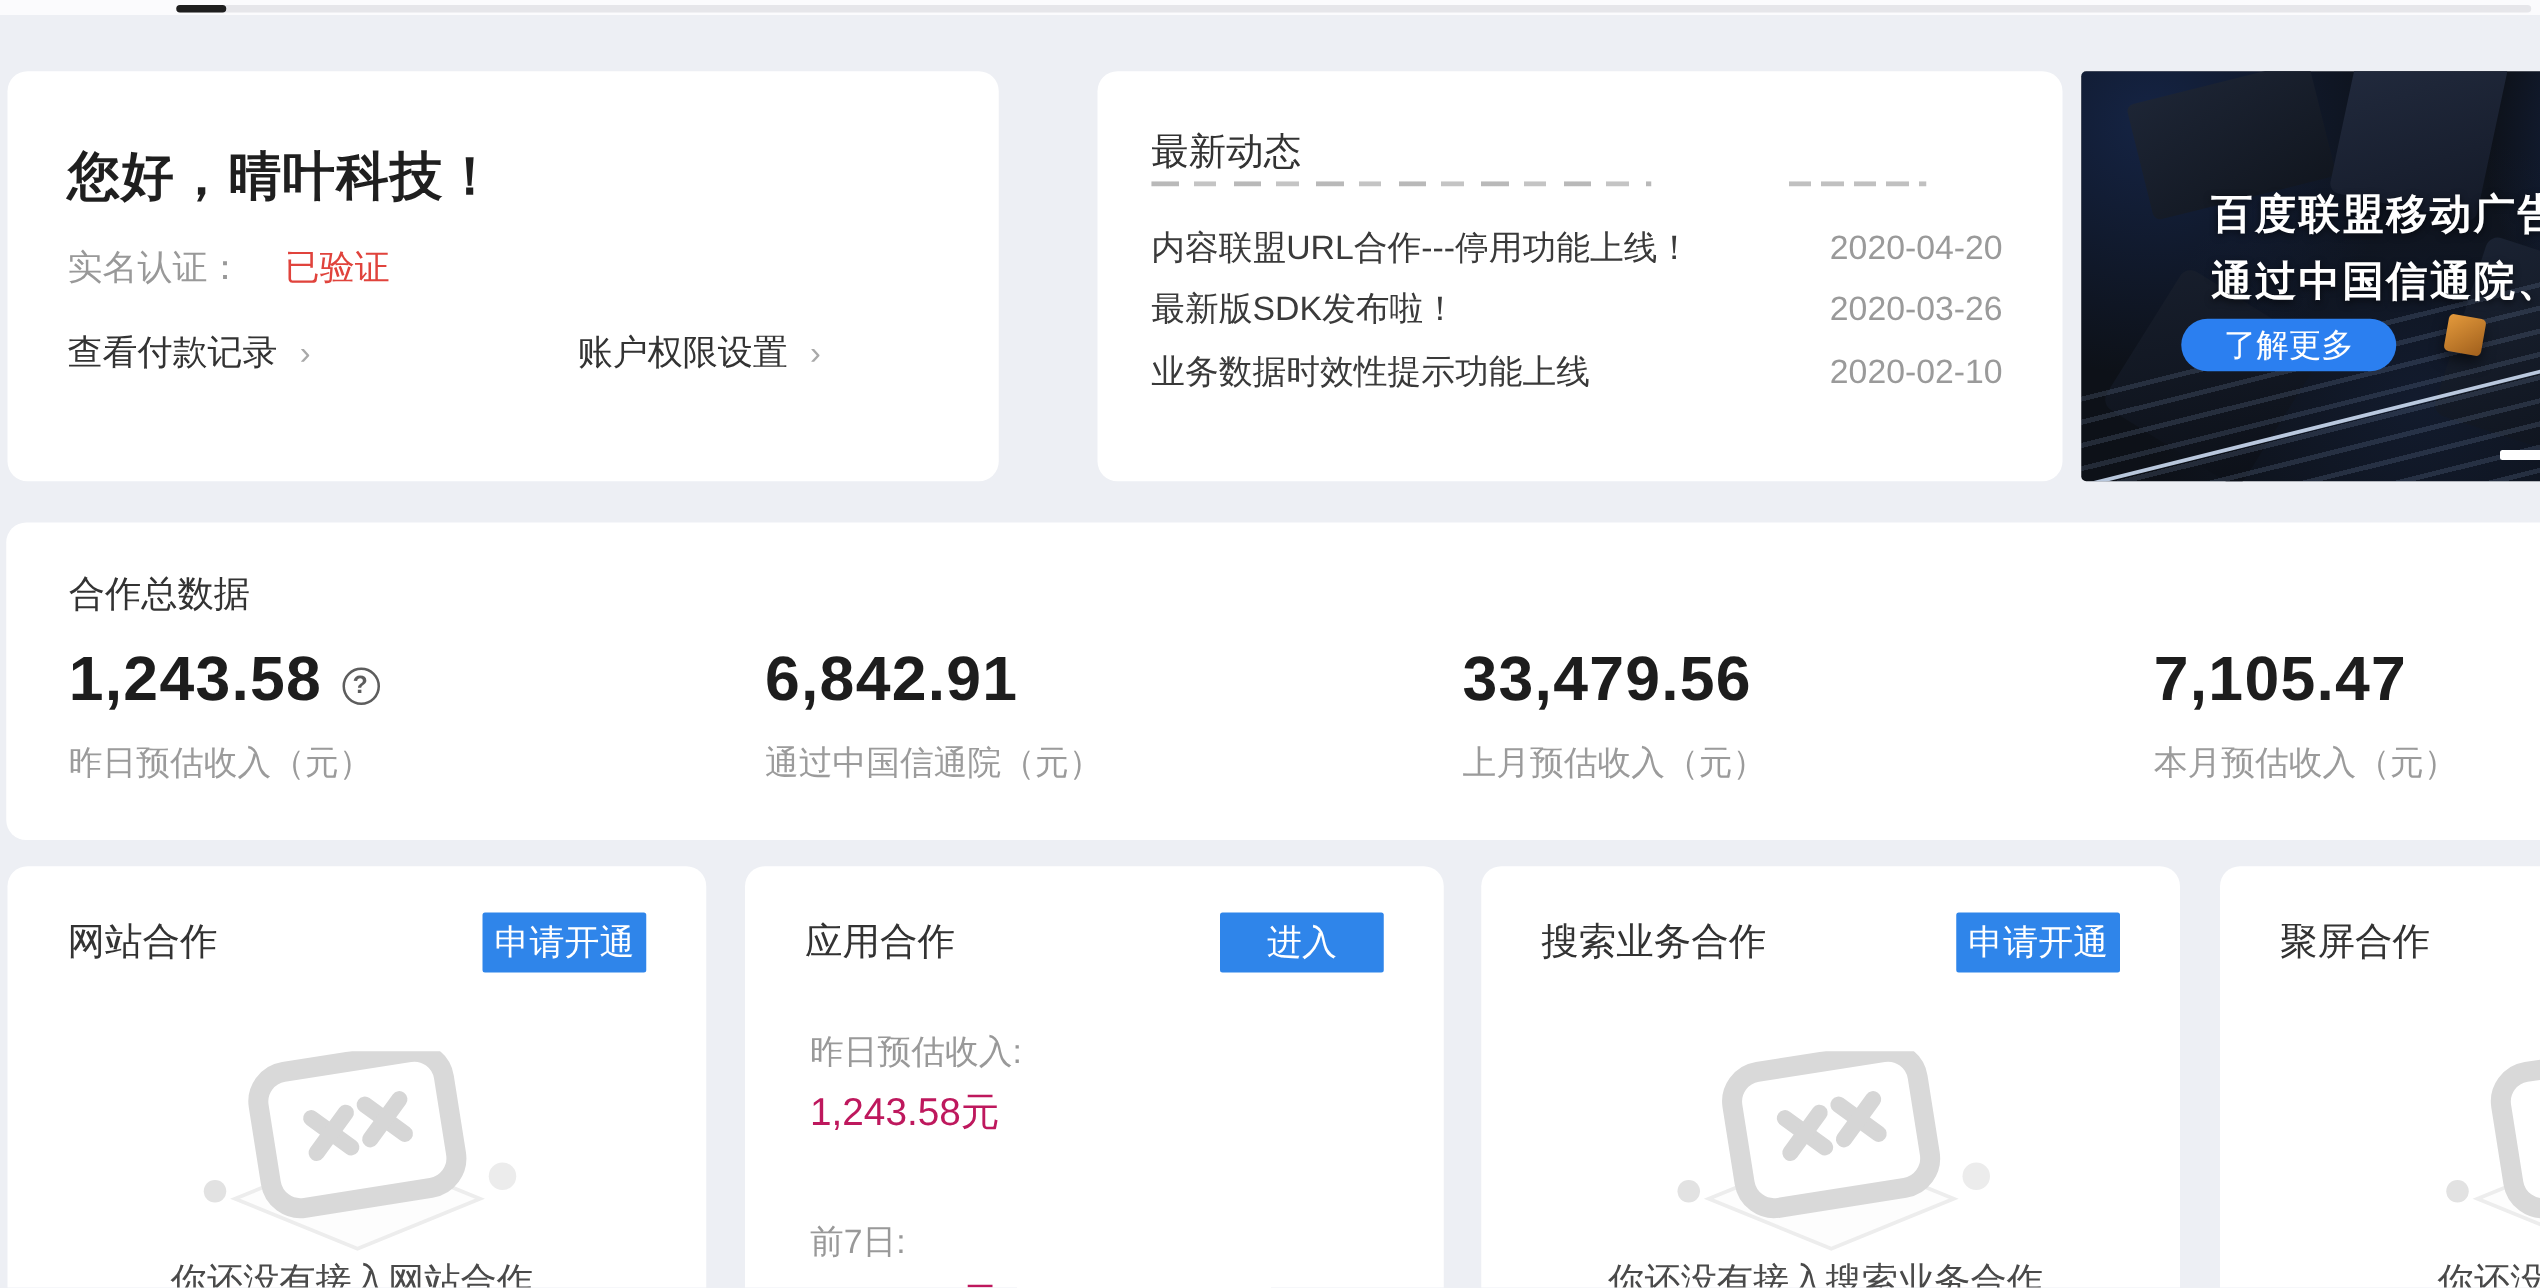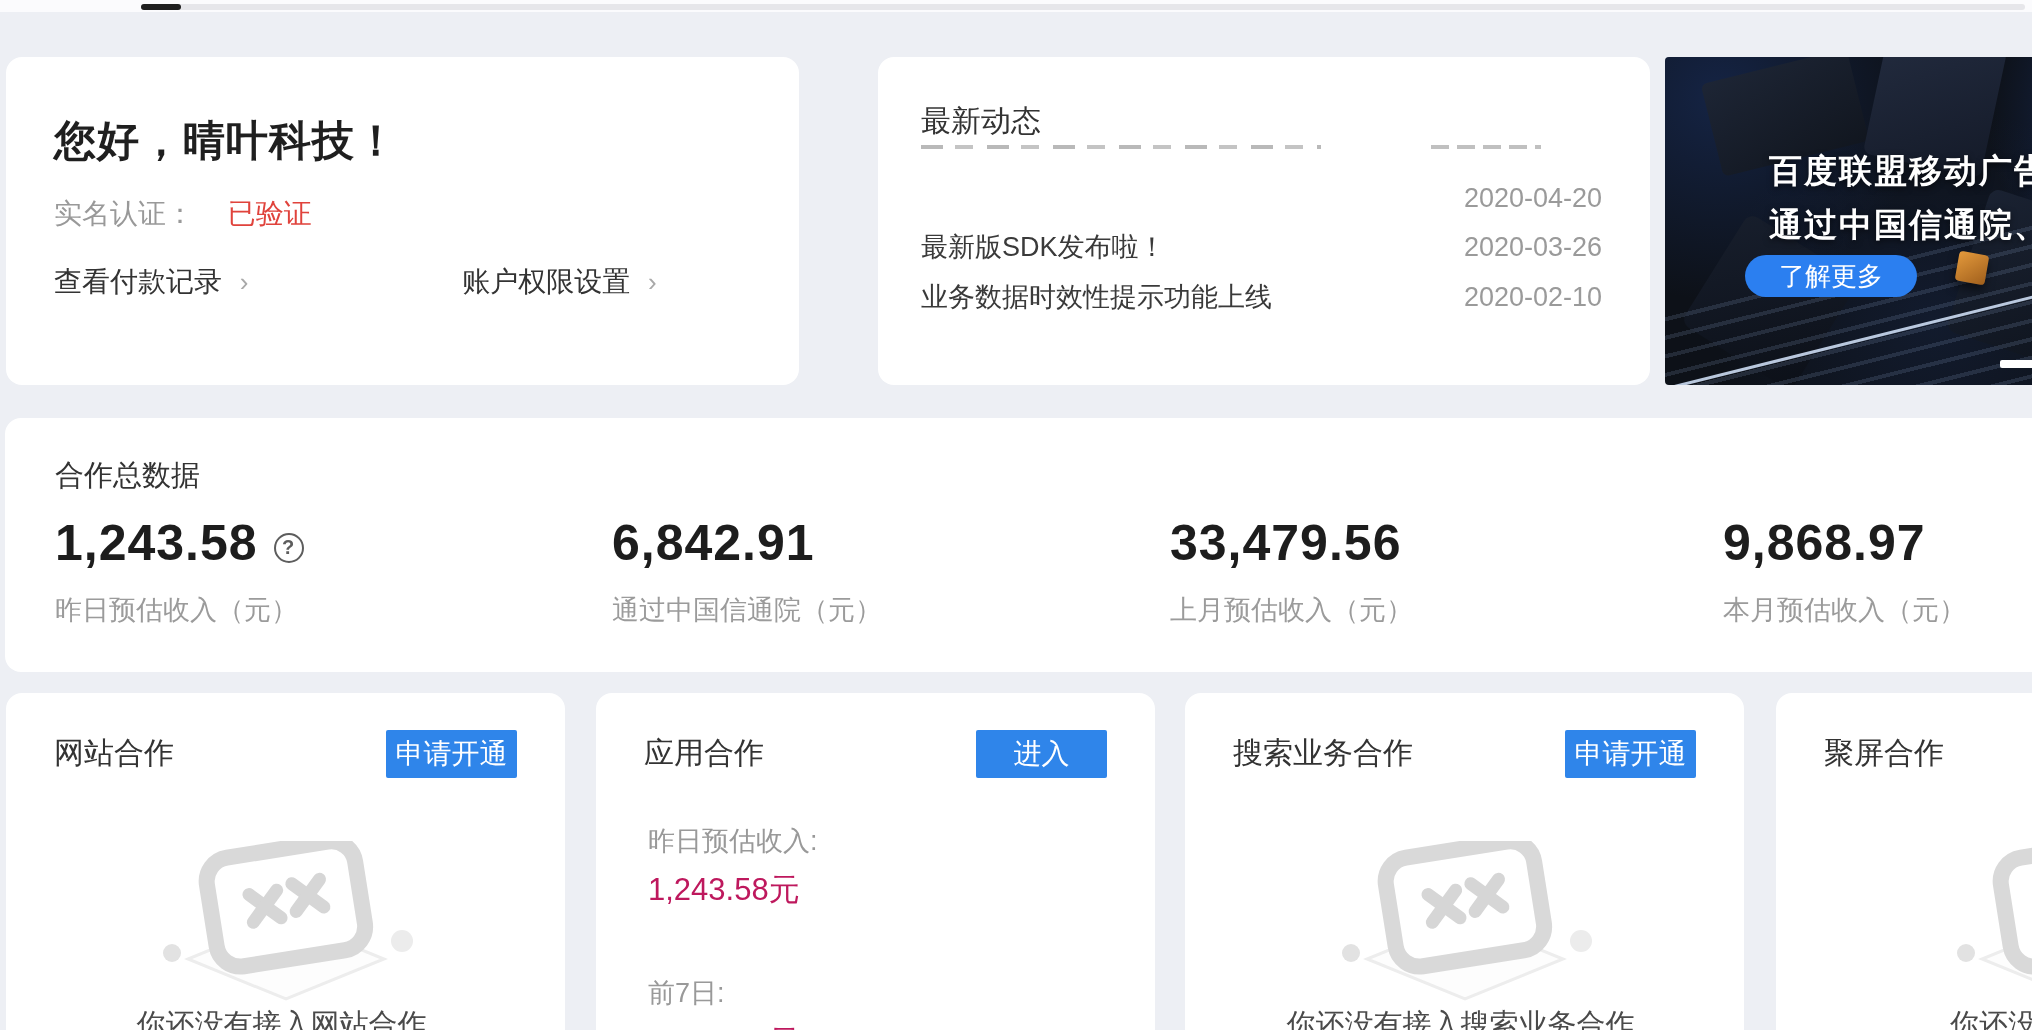--- a/index.html
+++ b/index.html
@@ -116,20 +116,21 @@
   </div>
 </div>
 
 <div class="card news">
   <div class="news-title">最新动态</div>
   <div class="news-clip">
     <div class="frag frag-title"></div>
     <div class="frag frag-date"></div>
   </div>
   <div class="news-item ni0">
+    <span class="txt">内容联盟URL合作---停用功能上线！</span>
     <span class="date">2020-04-20</span>
   </div>
   <div class="news-item ni1">
     <span class="txt">最新版SDK发布啦！</span>
     <span class="date">2020-03-26</span>
   </div>
   <div class="news-item ni2">
     <span class="txt">业务数据时效性提示功能上线</span>
     <span class="date">2020-02-10</span>
   </div>
@@ -159,21 +160,21 @@
   </div>
   <div class="stat s1">
     <div class="val">6,842.91</div>
     <div class="lbl">通过中国信通院（元）</div>
   </div>
   <div class="stat s2">
     <div class="val">33,479.56</div>
     <div class="lbl">上月预估收入（元）</div>
   </div>
   <div class="stat s3">
-    <div class="val">9,868.97</div>
+    <div class="val">7,105.47</div>
     <div class="lbl">本月预估收入（元）</div>
   </div>
 </div>
 
 <div class="card coop" style="left:6px">
   <div class="coop-title">网站合作</div>
   <button class="coop-btn">申请开通</button>
   <div class="empty-icon">
     <svg width="260" height="160" viewBox="0 0 260 160">
       <polygon points="130,78 228,118 130,158 32,118" fill="#fdfdfd" stroke="#ededed" stroke-width="3"></polygon>

